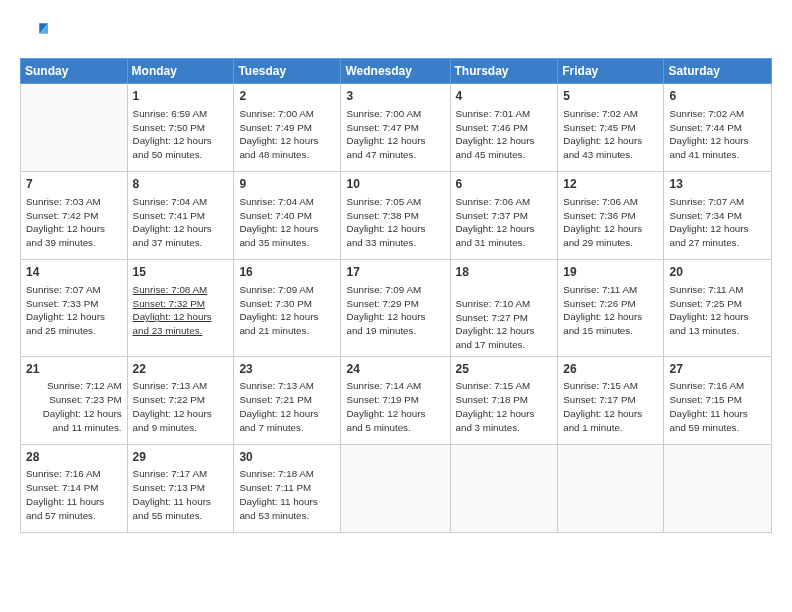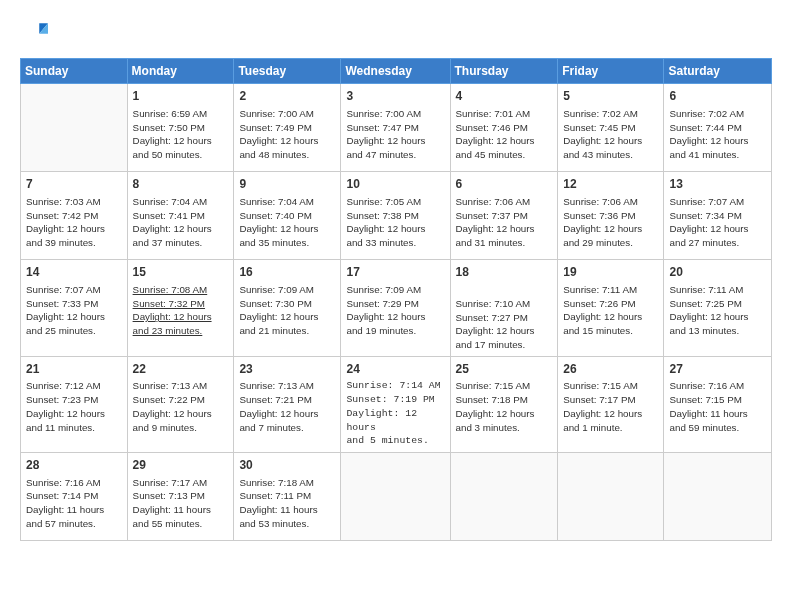--- a/index.html
+++ b/index.html
@@ -264,42 +264,42 @@
             <span class="day-num">20</span>
             <div class="day-info" style="white-space: pre-line;">Sunrise: 7:11 AM
 Sunset: 7:25 PM
 Daylight: 12 hours
 and 13 minutes.</div>
           </td>
         </tr>
         <tr>
           <td>
             <span class="day-num">21</span>
-            <div class="day-info" style="white-space: pre-line;">Sunrise: 7:12 AM
+            <div class="day-info" style="white-space: pre-line; text-align: right;">Sunrise: 7:12 AM
 Sunset: 7:23 PM
 Daylight: 12 hours
 and 11 minutes.</div>
           </td>
           <td>
             <span class="day-num">22</span>
             <div class="day-info" style="white-space: pre-line;">Sunrise: 7:13 AM
 Sunset: 7:22 PM
 Daylight: 12 hours
 and 9 minutes.</div>
           </td>
           <td>
             <span class="day-num">23</span>
             <div class="day-info" style="white-space: pre-line;">Sunrise: 7:13 AM
 Sunset: 7:21 PM
 Daylight: 12 hours
 and 7 minutes.</div>
           </td>
           <td>
             <span class="day-num">24</span>
-            <div class="day-info" style="white-space: pre-line; font-family: Liberation Mono, monospace;">Sunrise: 7:14 AM
+            <div class="day-info" style="white-space: pre-line;">Sunrise: 7:14 AM
 Sunset: 7:19 PM
 Daylight: 12 hours
 and 5 minutes.</div>
           </td>
           <td>
             <span class="day-num">25</span>
             <div class="day-info" style="white-space: pre-line;">Sunrise: 7:15 AM
 Sunset: 7:18 PM
 Daylight: 12 hours
 and 3 minutes.</div>

